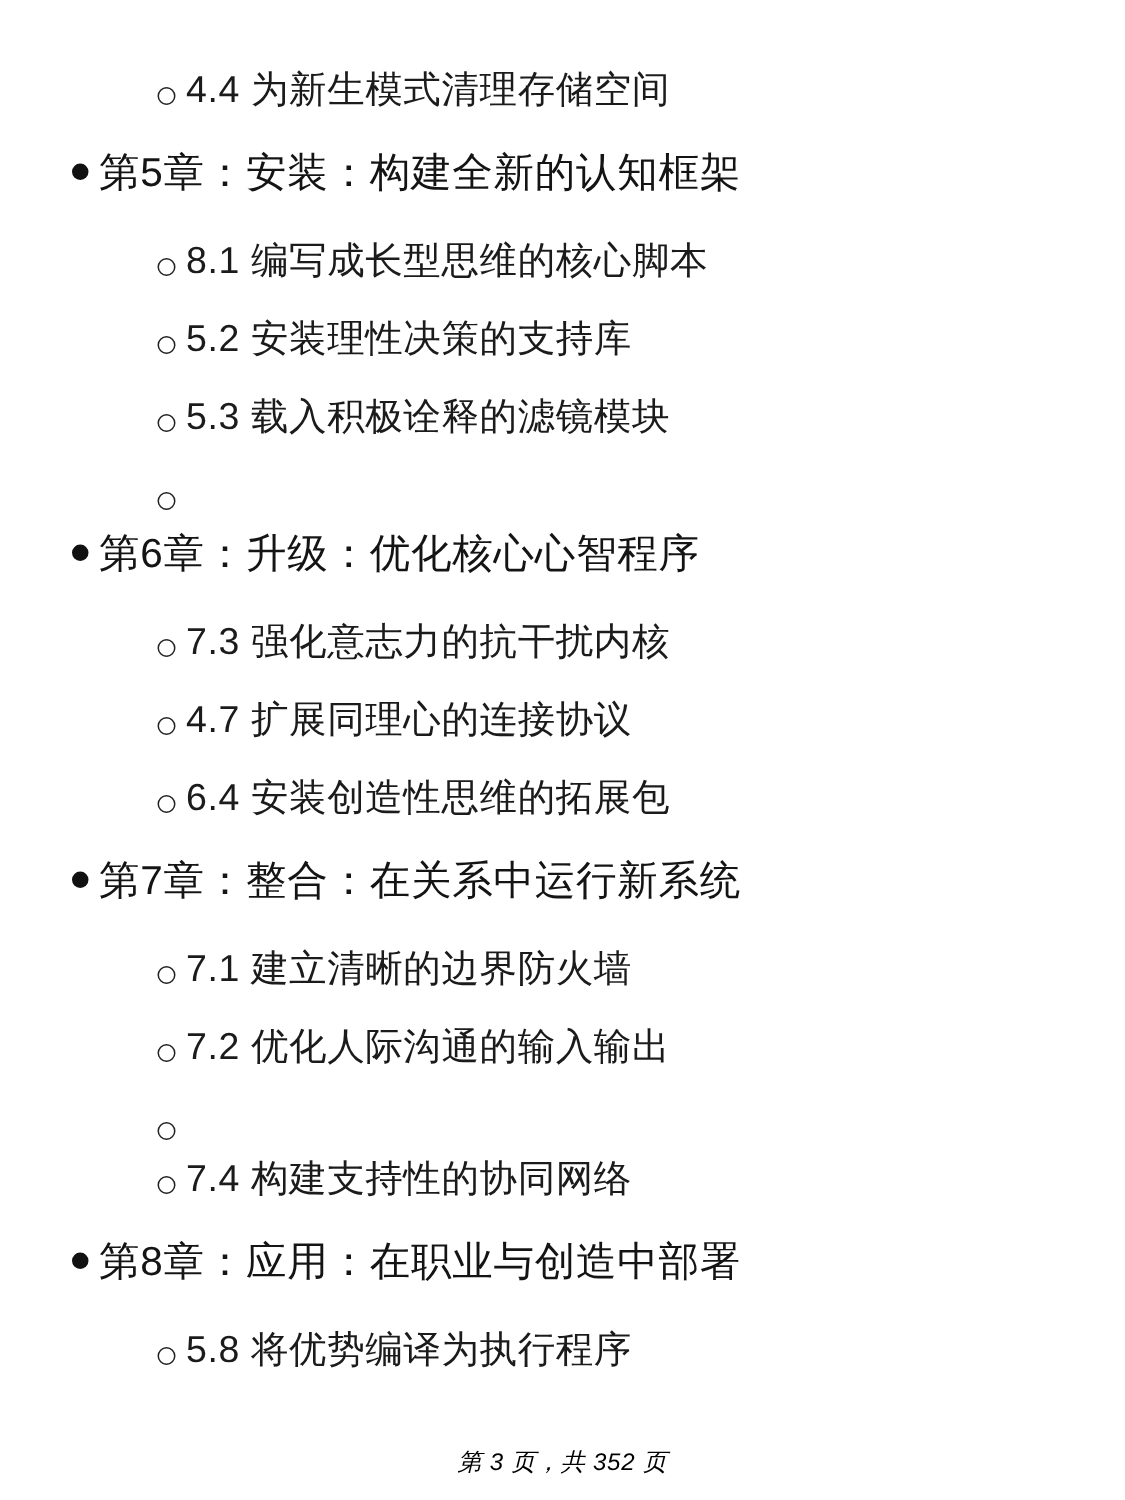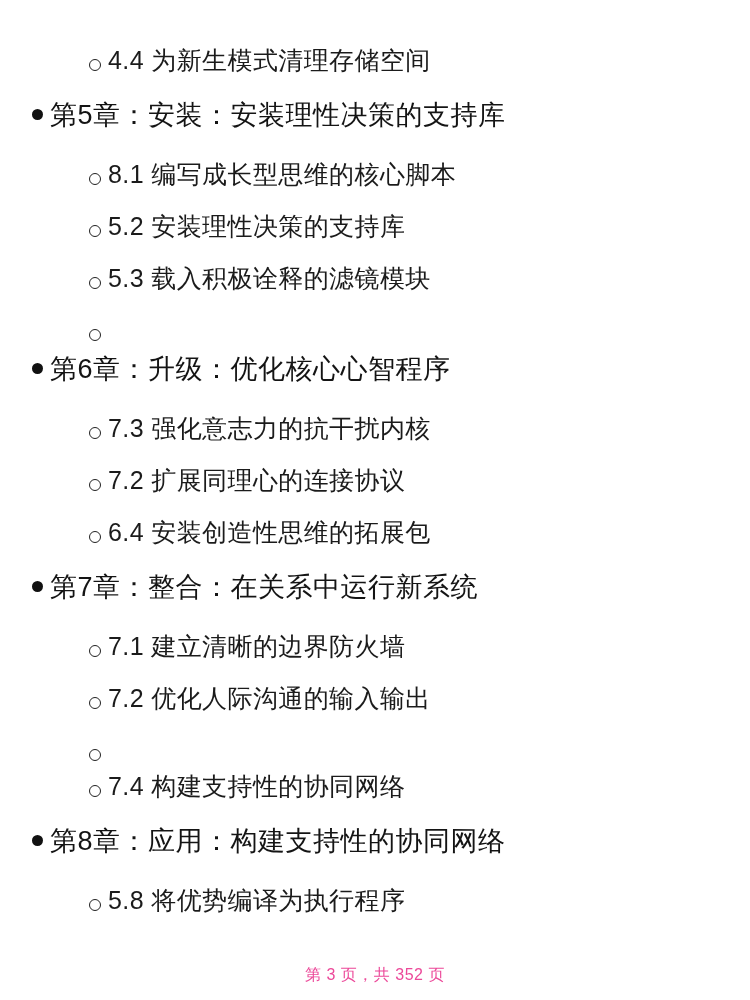--- a/index.html
+++ b/index.html
@@ -12,21 +12,21 @@
     height: 1000px;
     font-family: "Liberation Sans", sans-serif;
     color: #1a1a1a;
     position: relative;
     overflow: hidden;
   }
   .page {
     width: 750px;
     height: 1000px;
     box-sizing: border-box;
-    padding: 34px 40px 0 24px;
+    padding: 34px 40px 0 40px;
     position: relative;
   }
   .toc {
     list-style: none;
     margin: 0;
     padding: 0;
   }
   .chapter {
     display: flex;
     align-items: flex-start;
@@ -86,39 +86,40 @@
     letter-spacing: 0.4px;
     color: #1b1b1b;
   }
   .footer {
     position: absolute;
     left: 0;
     right: 0;
     bottom: 14px;
     text-align: center;
     font-size: 16px;
-    color: #ec4899;
+    color: #000000;
     letter-spacing: 0.5px;
+    font-style: italic;
   }
 </style>
 </head>
 <body>
 
 <div class="page">
 
   <ul class="toc">
 
     <li class="section">
       <span class="bullet"><span></span></span>
       <span class="sec-text">4.4 为新生模式清理存储空间</span>
     </li>
 
     <li class="chapter">
       <span class="bullet"><span></span></span>
-      <span class="ch-text">第5章：安装：安装理性决策的支持库</span>
+      <span class="ch-text">第5章：安装：构建全新的认知框架</span>
     </li>
 
     <li class="section">
       <span class="bullet"><span></span></span>
       <span class="sec-text">8.1 编写成长型思维的核心脚本</span>
     </li>
     <li class="section">
       <span class="bullet"><span></span></span>
       <span class="sec-text">5.2 安装理性决策的支持库</span>
     </li>
@@ -134,21 +135,21 @@
       <span class="bullet"><span></span></span>
       <span class="ch-text">第6章：升级：优化核心心智程序</span>
     </li>
 
     <li class="section">
       <span class="bullet"><span></span></span>
       <span class="sec-text">7.3 强化意志力的抗干扰内核</span>
     </li>
     <li class="section">
       <span class="bullet"><span></span></span>
-      <span class="sec-text">7.2 扩展同理心的连接协议</span>
+      <span class="sec-text">4.7 扩展同理心的连接协议</span>
     </li>
     <li class="section">
       <span class="bullet"><span></span></span>
       <span class="sec-text">6.4 安装创造性思维的拓展包</span>
     </li>
 
     <li class="chapter">
       <span class="bullet"><span></span></span>
       <span class="ch-text">第7章：整合：在关系中运行新系统</span>
     </li>
@@ -164,21 +165,21 @@
     <li class="section">
       <span class="bullet"><span></span></span>
     </li>
     <li class="section">
       <span class="bullet"><span></span></span>
       <span class="sec-text">7.4 构建支持性的协同网络</span>
     </li>
 
     <li class="chapter">
       <span class="bullet"><span></span></span>
-      <span class="ch-text">第8章：应用：构建支持性的协同网络</span>
+      <span class="ch-text">第8章：应用：在职业与创造中部署</span>
     </li>
 
     <li class="section">
       <span class="bullet"><span></span></span>
       <span class="sec-text">5.8 将优势编译为执行程序</span>
     </li>
 
   </ul>
 
   <div class="footer">第 3 页，共 352 页</div>

